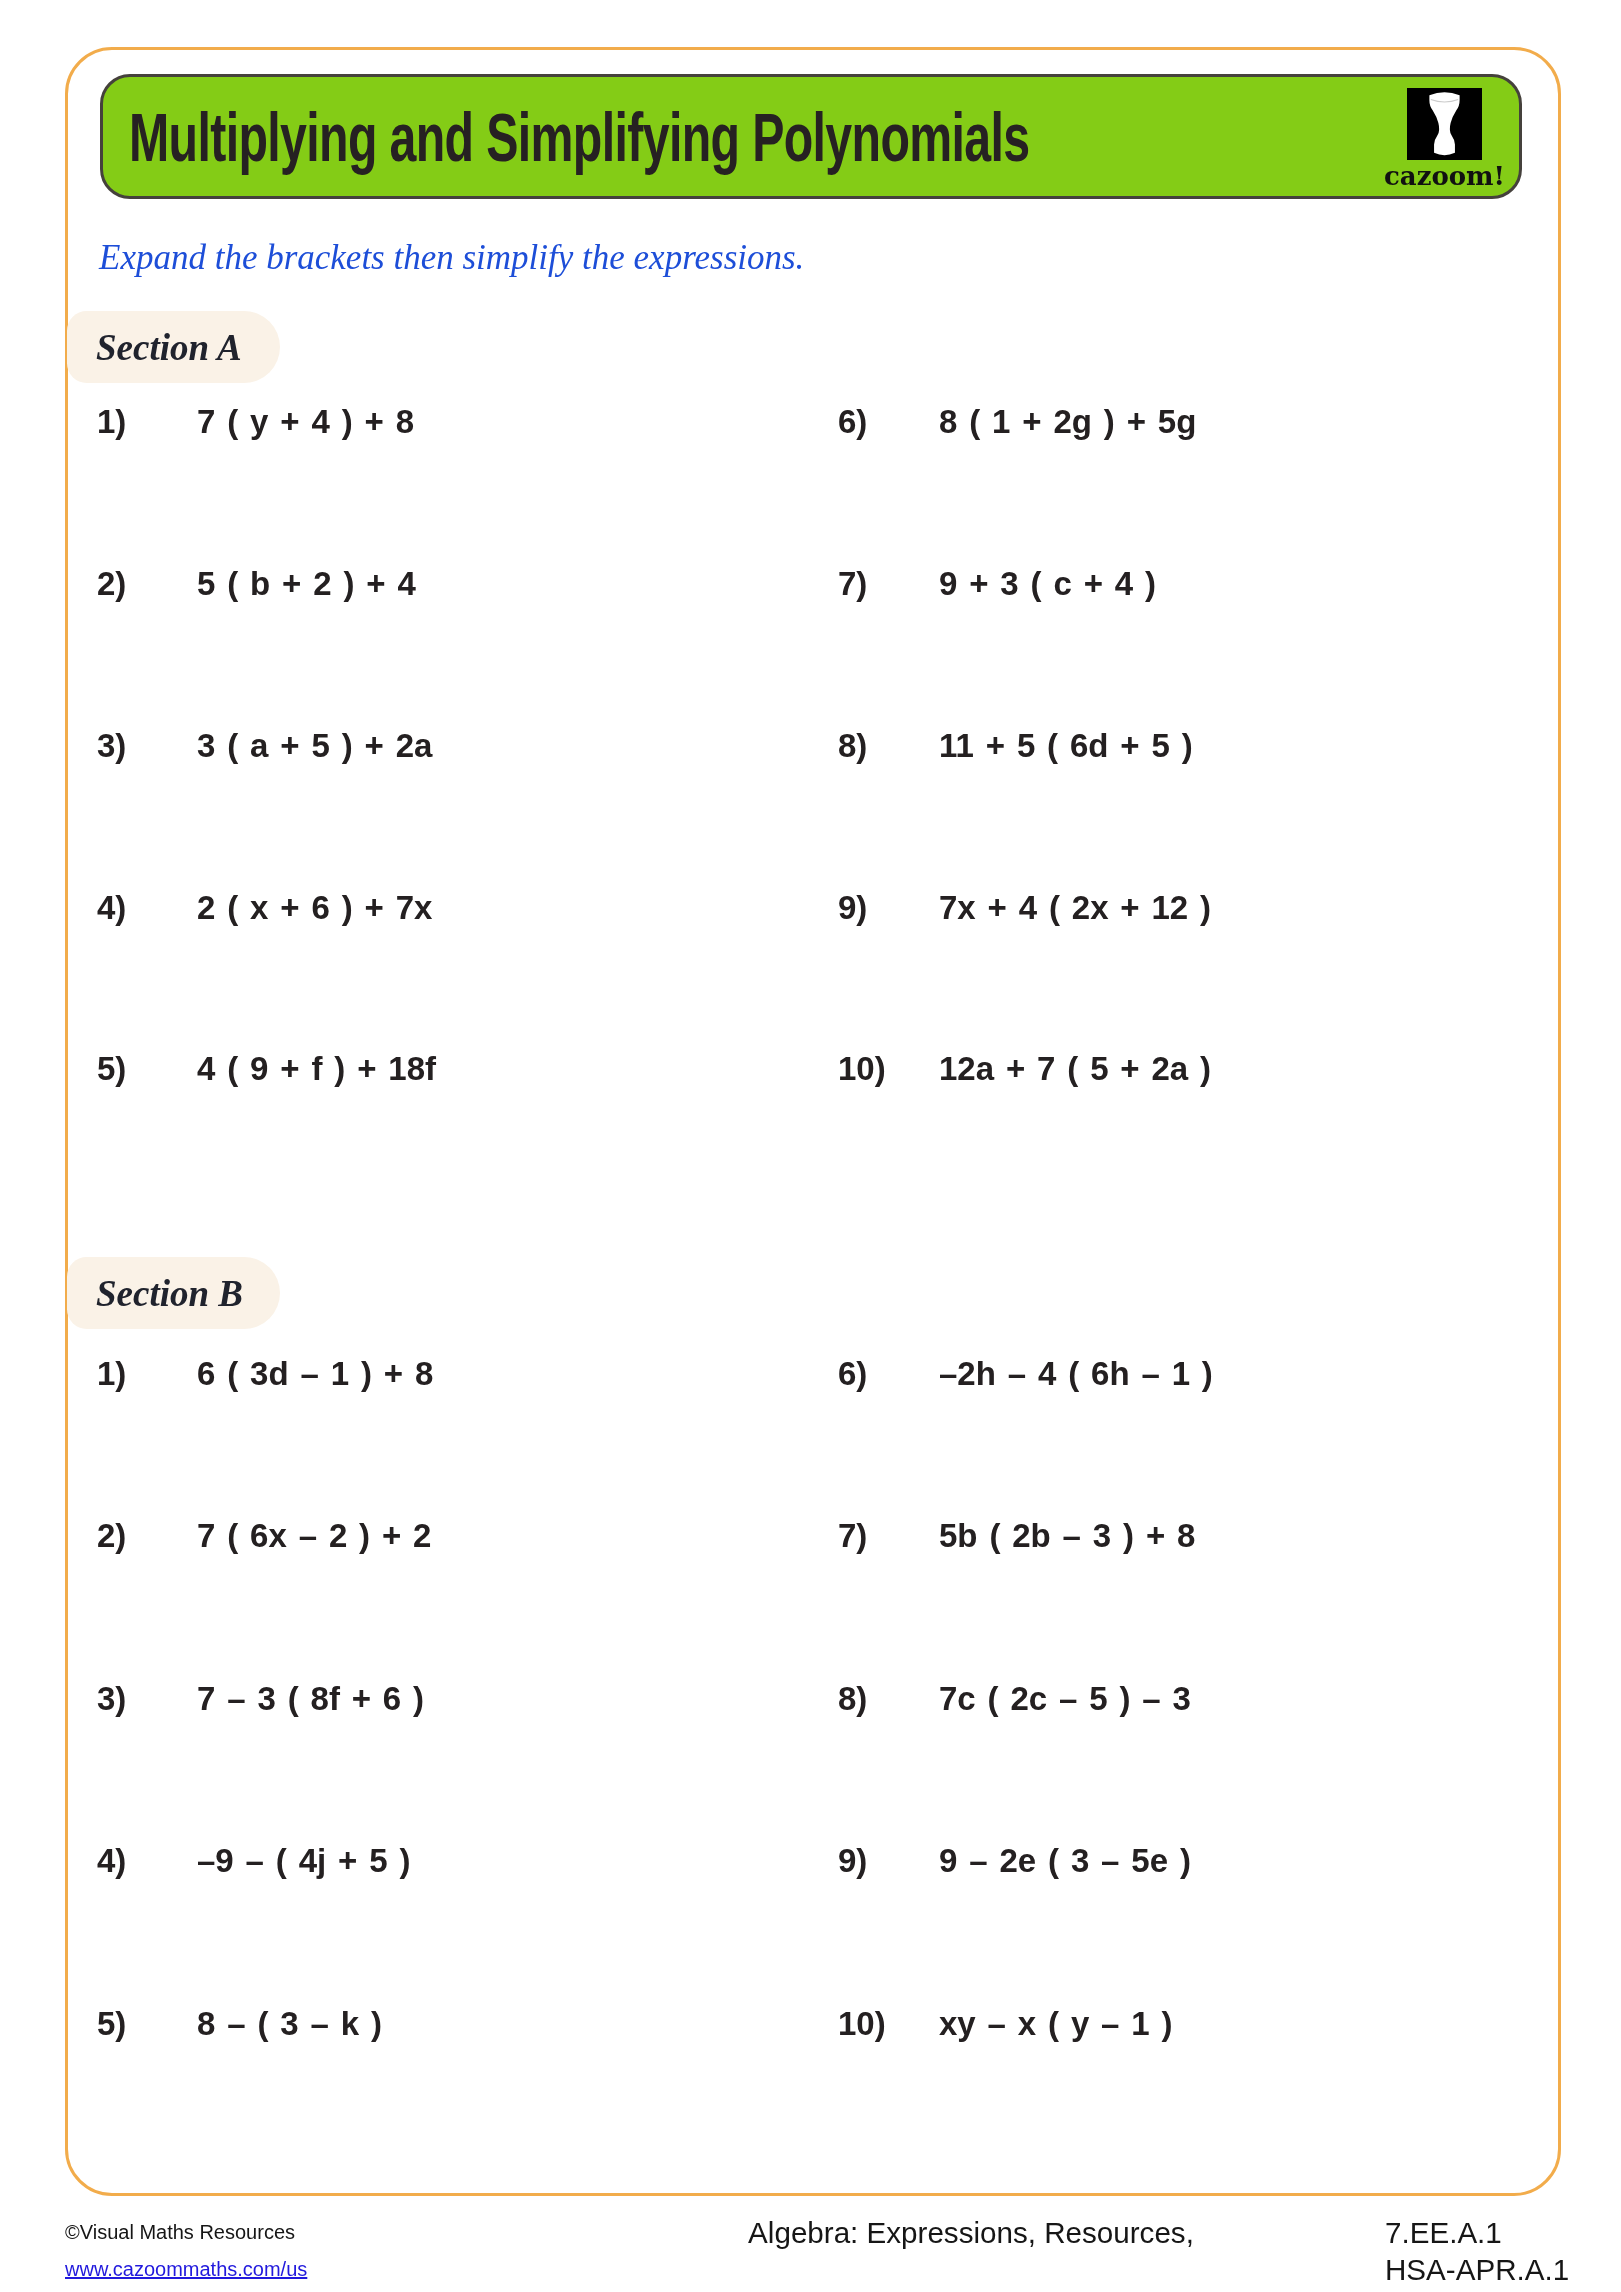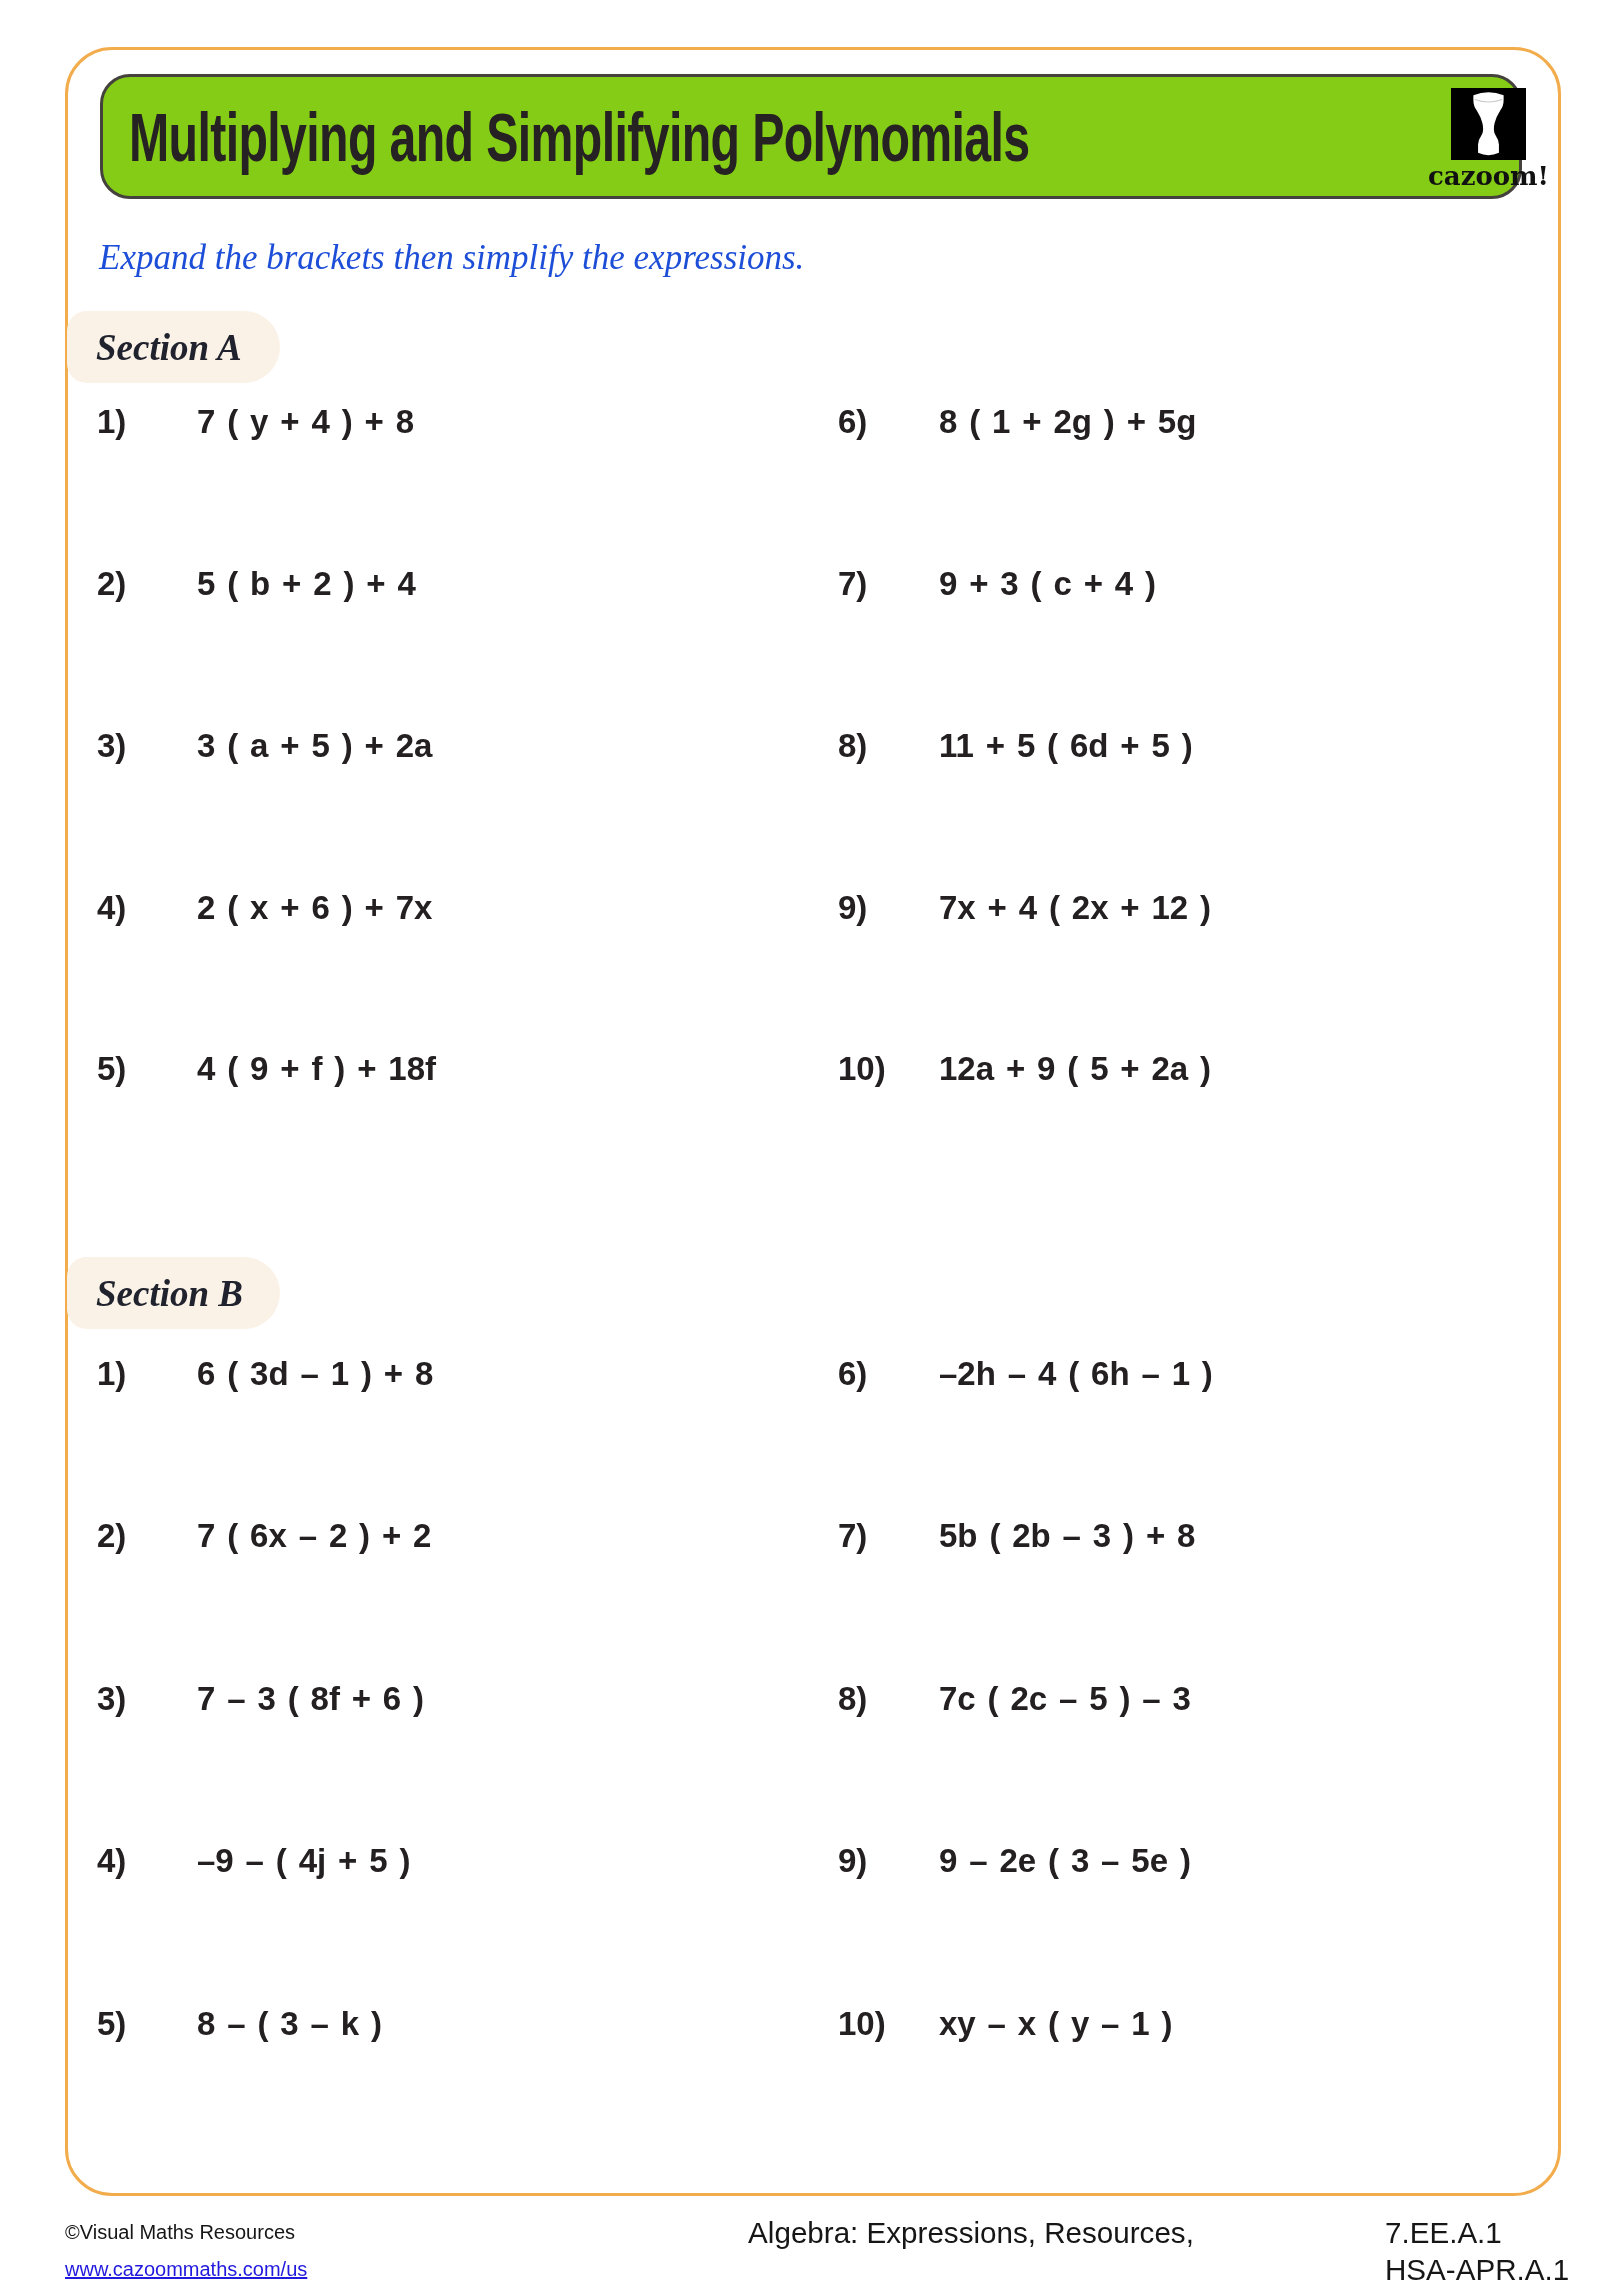--- a/index.html
+++ b/index.html
@@ -27,21 +27,21 @@
     position:absolute;left:26px;top:0;height:100%;
     display:flex;align-items:center;
   }
   .page-title-text{
     display:inline-block;
     font-size:68px;font-weight:bold;letter-spacing:-0.9px;
     transform:scaleX(0.71);transform-origin:left center;
     color:#262122;white-space:nowrap;
   }
   .logo{
-    position:absolute;left:1279px;top:10.7px;width:125px;text-align:center;margin-left:44px;
+    position:absolute;left:1279px;top:10.7px;width:125px;text-align:center;
   }
   .logo-square{
     width:75px;height:72px;background:#000000;margin:0 auto;
     display:flex;align-items:center;justify-content:center;
   }
   .logo-word{
     font-family:"DejaVu Serif",serif;font-weight:bold;
     font-size:26px;color:#111111;margin-top:1.8px;letter-spacing:0px;
   }
   
@@ -152,21 +152,21 @@
   <div class="prow col-r" style="top:727px">
       <span class="num">8)</span>
       <span class="expr">11 + 5 ( 6d + 5 )</span>
     </div>
   <div class="prow col-r" style="top:889px">
       <span class="num">9)</span>
       <span class="expr">7x + 4 ( 2x + 12 )</span>
     </div>
   <div class="prow col-r" style="top:1050px">
       <span class="num">10)</span>
-      <span class="expr">12a + 9 ( 5 + 2a )</span>
+      <span class="expr">12a + 7 ( 5 + 2a )</span>
     </div>
 
   <div class="section-pill" id="pill-b">
     <span class="section-label">Section B</span>
   </div>
 
   <div class="prow col-l" style="top:1355px">
       <span class="num">1)</span>
       <span class="expr">6 ( 3d – 1 ) + 8</span>
     </div>

